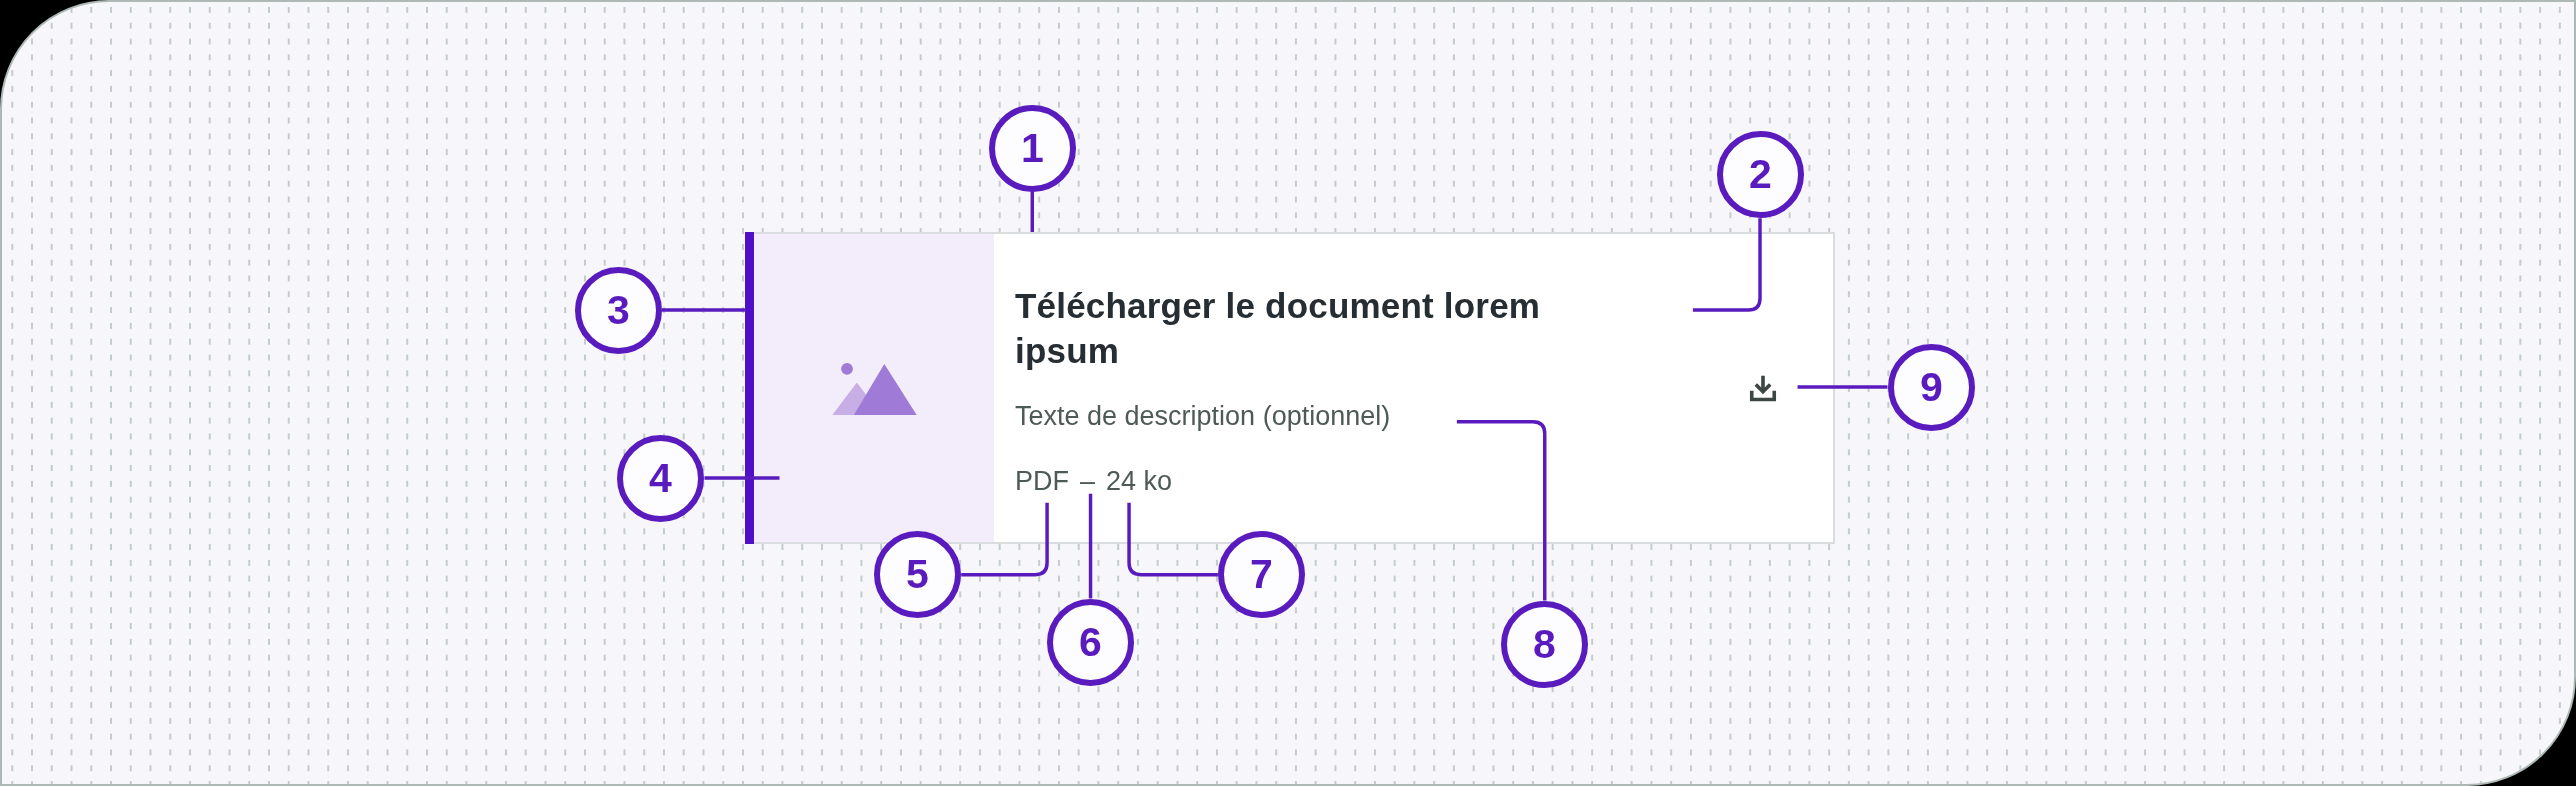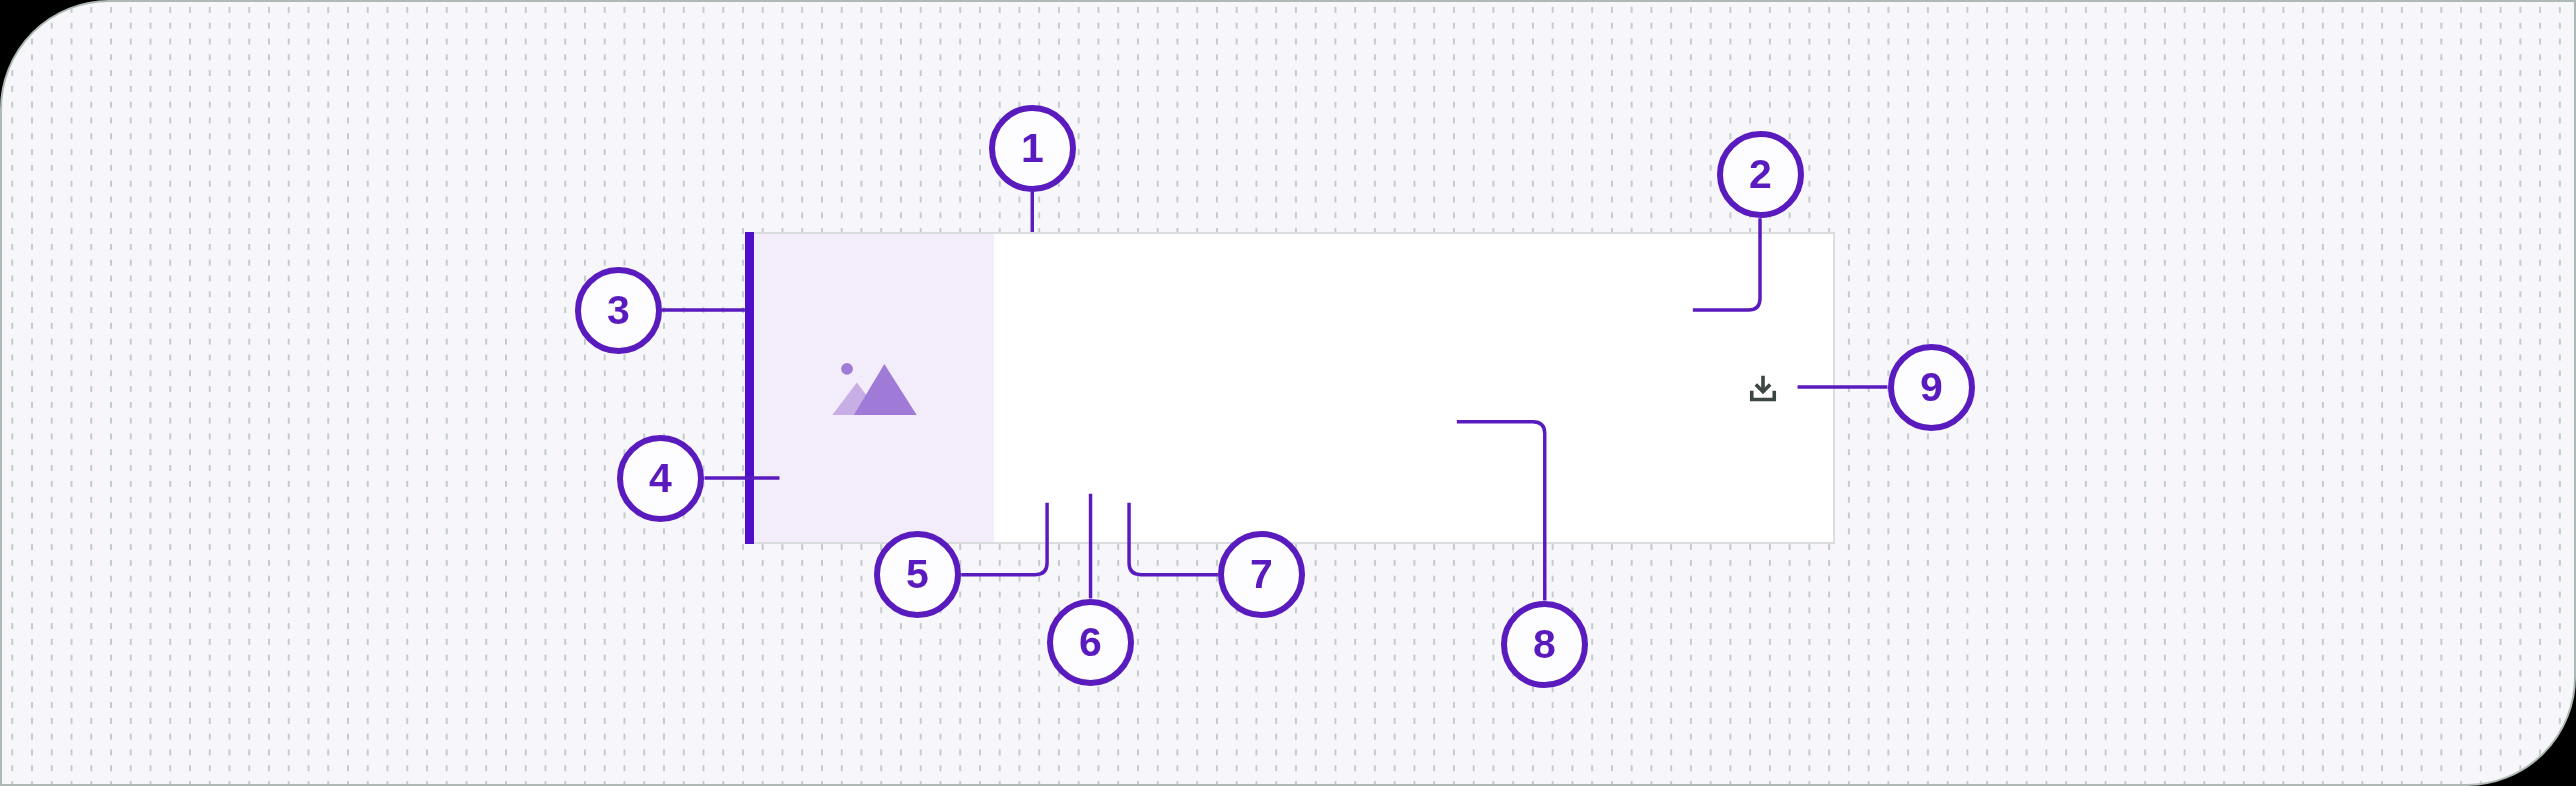--- a/index.html
+++ b/index.html
@@ -61,20 +61,25 @@
 
   <div class="card">
     <div class="bar"></div>
     <div class="thumb">
       <svg width="85" height="53" viewBox="0 0 86 54" aria-hidden="true">
         <circle cx="15" cy="7" r="6" fill="#9f7ad6"></circle>
         <polygon points="0,54 25,21 50,54" fill="#c7afe5"></polygon>
         <polygon points="22,54 53,2 86,54" fill="#9f7ad6"></polygon>
       </svg>
     </div>
+    <div class="content">
+      <h3 class="title">Télécharger le document lorem ipsum</h3>
+      <p class="desc">Texte de description (optionnel)</p>
+      <p class="meta"><span>PDF</span><span>–</span><span>24 ko</span></p>
+    </div>
     <button class="dl-btn">
       <svg width="36" height="36" viewBox="0 0 24 24" aria-hidden="true" fill="none" stroke="#3c4642" stroke-width="2.4">
         <path d="M12 3.5 V13.5"></path>
         <path d="M7.2 9.3 L12 14.1 L16.8 9.3"></path>
         <path d="M4.5 13.5 V19.3 H19.5 V13.5"></path>
       </svg>
     </button>
   </div>
 
   <svg class="connectors" width="2576" height="786" aria-hidden="true" fill="none" stroke="#5a1bbe" stroke-width="3.5" viewBox="0 0 2608 796">

